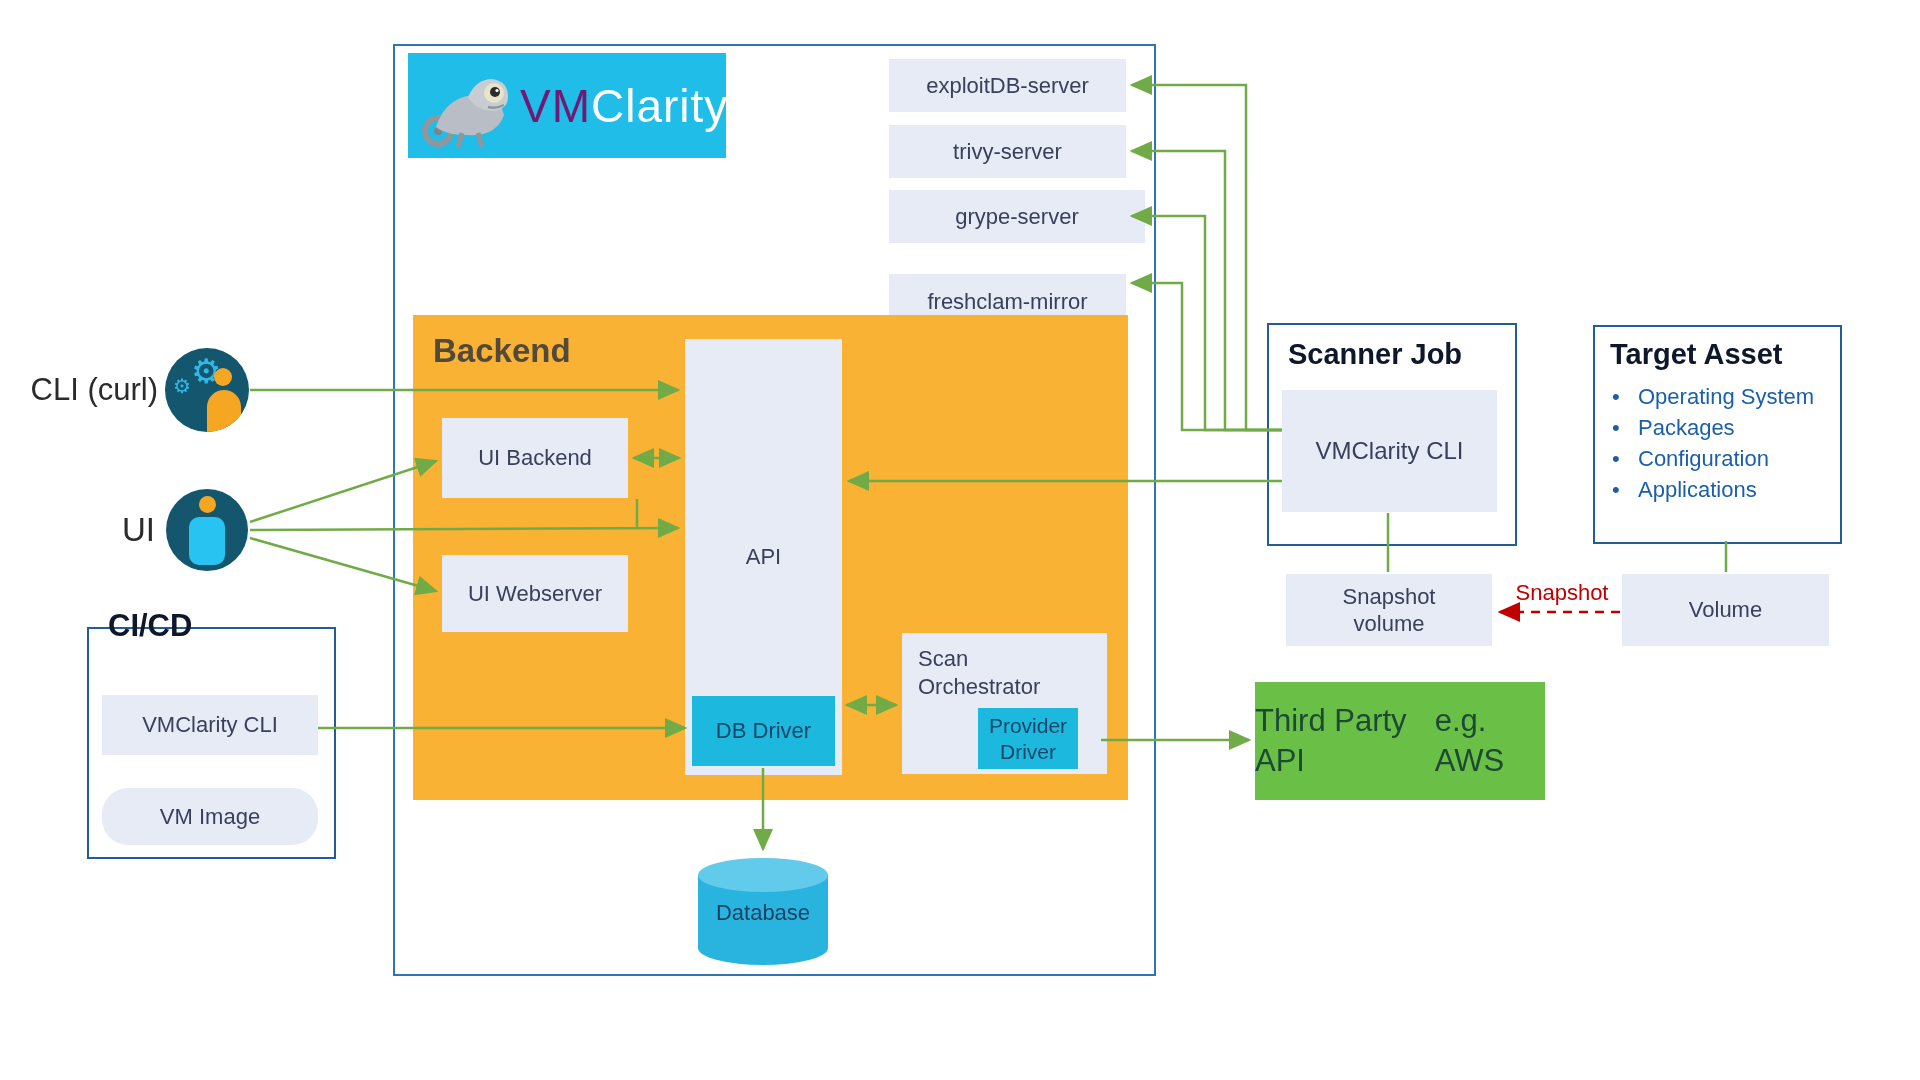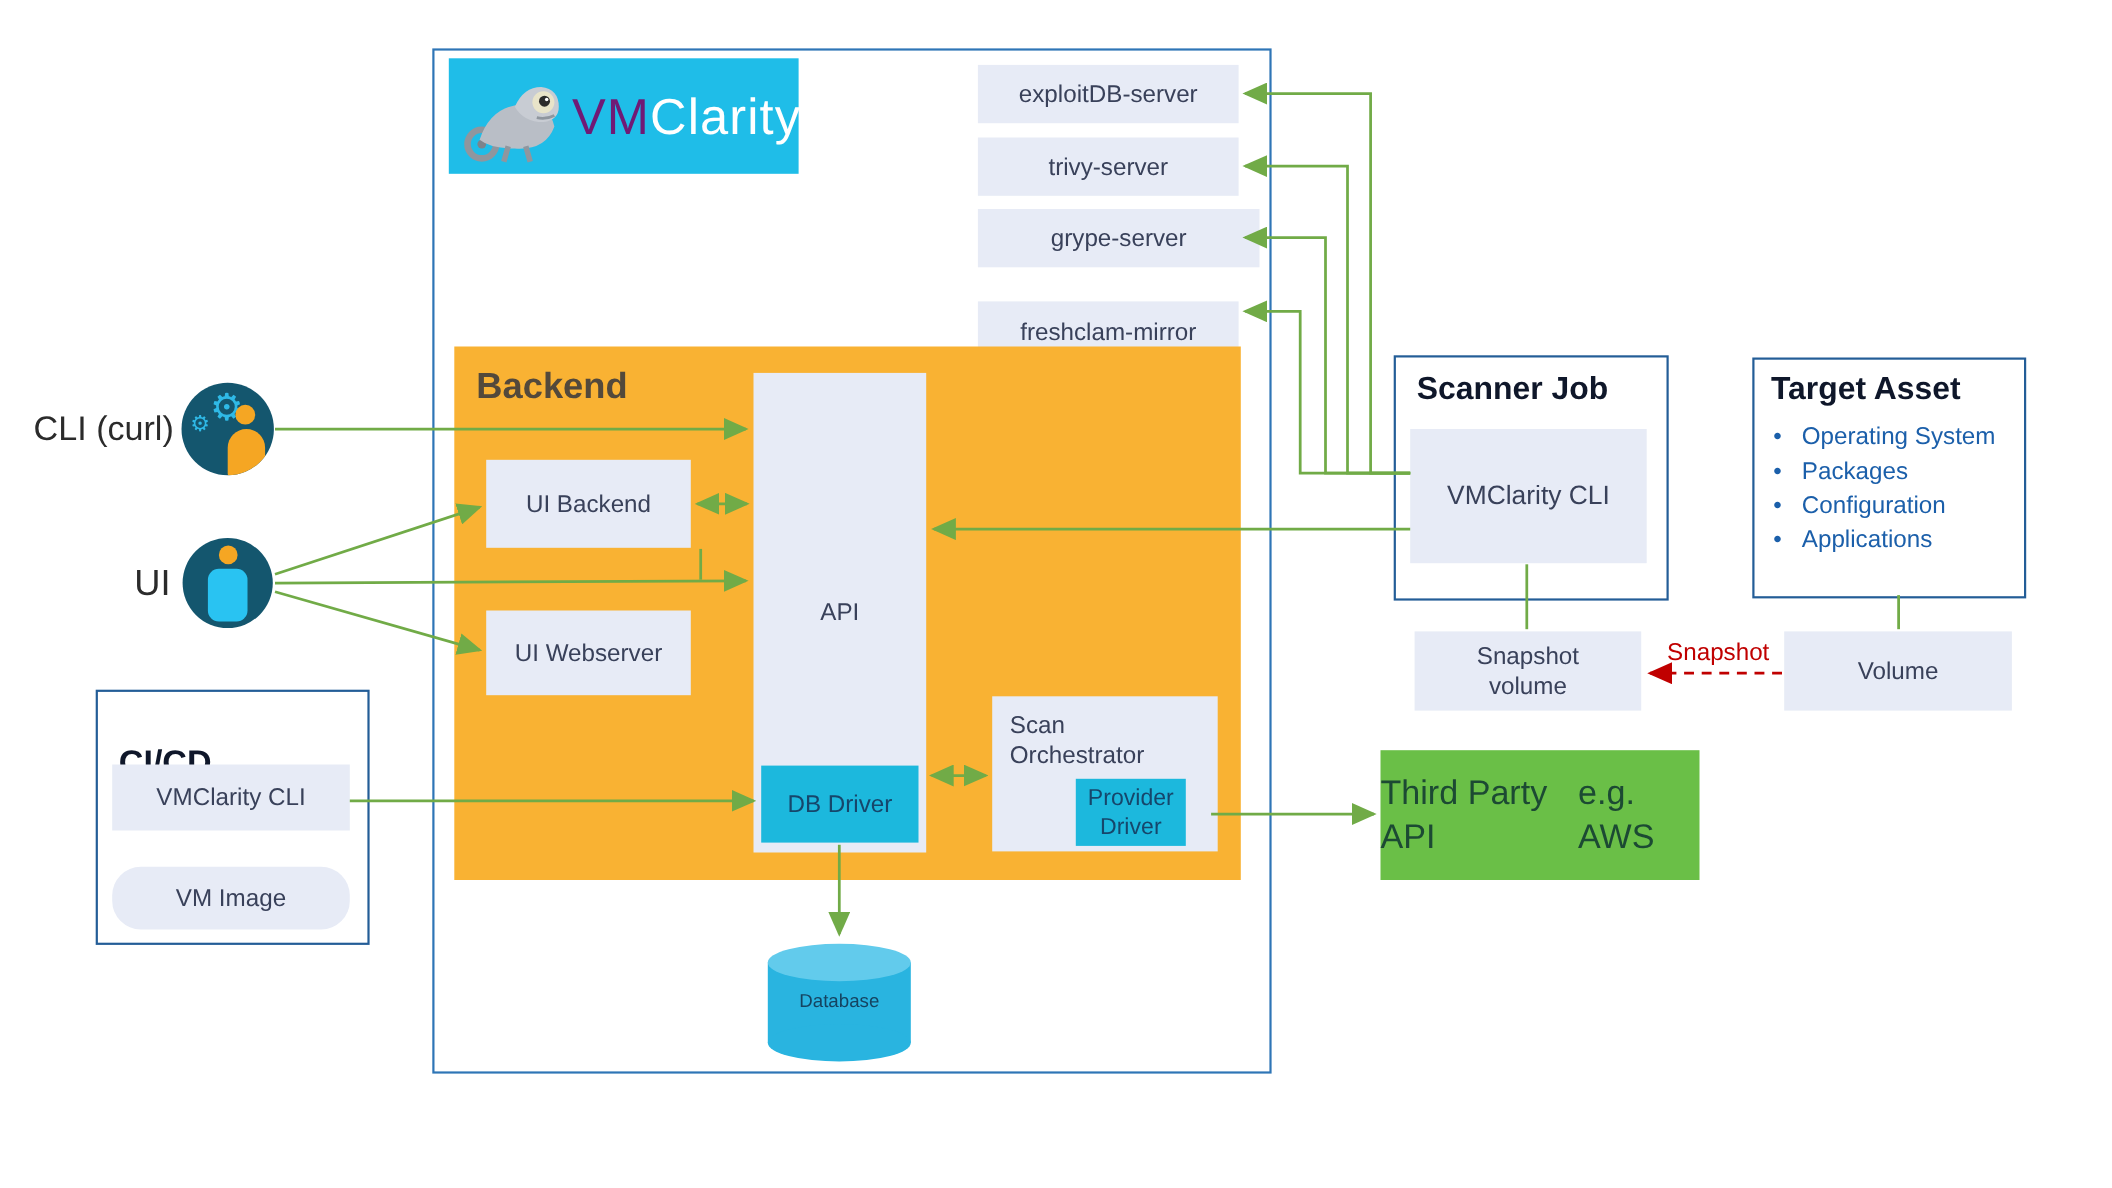--- a/index.html
+++ b/index.html
@@ -30,21 +30,21 @@
   .person-body-cyan{position:absolute;background:#29c3f2;border-radius:10px;}
   
   .so-label{position:absolute;color:#39415a;font-size:22px;line-height:1.25;}
   
   .bullets{position:absolute;color:#1b5faa;font-size:22px;}
   .bullets .row{display:flex;margin-bottom:5px;}
   .bullets .dot{width:26px;text-align:left;padding-left:4px;}
   
   .db-body{position:absolute;background:#29b4e0;}
   .db-ellipse{position:absolute;border-radius:50%;}
-  .db-label{position:absolute;color:#154360;font-size:17px;text-align:center;}
+  .db-label{position:absolute;color:#154360;font-size:22px;text-align:center;}
   .third-party{position:absolute;background:#6abf47;color:#1c4a33;display:flex;
                flex-direction:row;align-items:center;justify-content:center;
                font-size:31px;line-height:1.3;}
   .red-label{position:absolute;color:#c00000;font-size:22px;}
   svg.overlay{position:absolute;left:0;top:0;pointer-events:none;}
 </style>
 </head>
 <body>
 
 <div id="canvas">
@@ -102,21 +102,21 @@
     <span class="person-body-orange" style="left:42px;top:42px;width:34px;height:44px;"></span>
   </div>
 
   <div class="actor-label" style="left:60px;top:512px;width:95px;height:36px;font-size:33px;">UI</div>
   <div class="actor-circle" style="left:166px;top:489px;width:82px;height:82px;">
     <span class="person-head" style="left:33px;top:7px;width:17px;height:17px;"></span>
     <span class="person-body-cyan" style="left:23px;top:28px;width:36px;height:48px;"></span>
   </div>
 
   <div class="panel" style="left:87px;top:627px;width:245px;height:228px;"></div>
-  <div class="panel-title" style="left:108px;top:676px;font-size:31px;">CI/CD</div>
+  <div class="panel-title" style="left:108px;top:608px;font-size:31px;">CI/CD</div>
   <div class="node" style="left:102px;top:695px;width:216px;height:60px;">VMClarity CLI</div>
   <div class="node" style="left:102px;top:788px;width:216px;height:57px;border-radius:26px;">VM Image</div>
 
   <div class="panel" style="left:1267px;top:323px;width:246px;height:219px;"></div>
   <div class="panel-title" style="left:1288px;top:338px;font-size:29px;">Scanner Job</div>
   <div class="node" style="left:1282px;top:390px;width:215px;height:122px;font-size:24px;">VMClarity CLI</div>
 
   <div class="panel" style="left:1593px;top:325px;width:245px;height:215px;"></div>
   <div class="panel-title" style="left:1610px;top:338px;font-size:29px;">Target Asset</div>
   <div class="bullets" style="left:1608px;top:384px;width:220px;">

